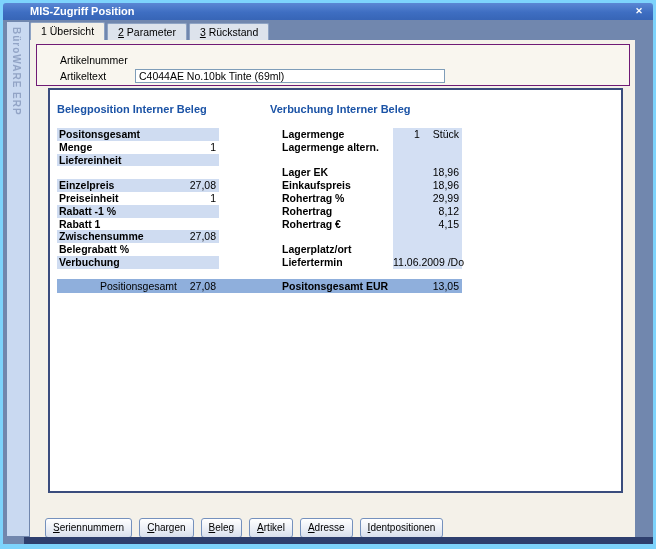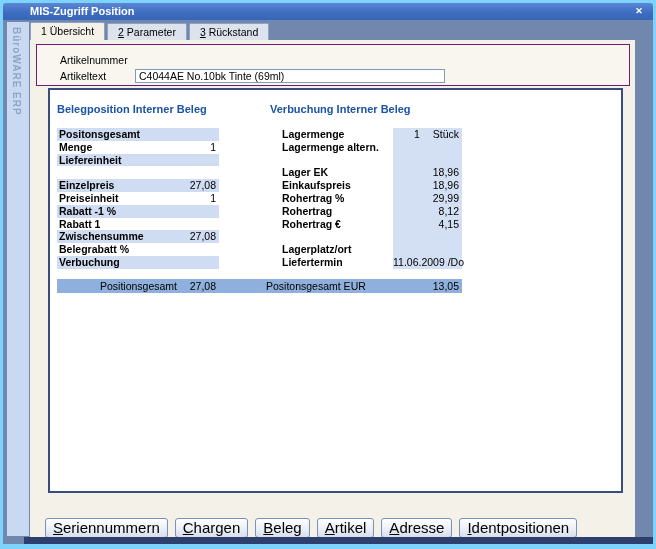--- a/index.html
+++ b/index.html
@@ -79,26 +79,26 @@
   .rvrow { height:12.8px; line-height:12.8px; text-align:right; padding-right:3px; white-space:nowrap; }
   .rvrow.qtyrow { display:flex; justify-content:flex-end; }
   .rvrow.qtyrow .qty { margin-right:13px; }
 
   .total-row {
     position:absolute; left:7px; top:189px; width:405px; height:14px;
     background:#8fafdc; line-height:14px;
   }
   .total-row .t-lbl-l { position:absolute; left:2px;  font-weight:normal;margin-left:41px; }
   .total-row .t-val-l { position:absolute; left:0; width:159px; text-align:right; }
-  .total-row .t-lbl-r { position:absolute; left:209px; font-weight:normal; }
+  .total-row .t-lbl-r { position:absolute; left:225px; font-weight:bold; }
   .total-row .t-val-r { position:absolute; right:3px; }
 
   .buttons-row { position:absolute; left:15px; top:478px; display:flex; gap:7px; }
   .btn {
-    height:20px; padding:0 7px; font-family:"Liberation Sans", sans-serif; font-size:15px;
+    height:20px; padding:0 7px; font-family:"Liberation Sans", sans-serif; font-size:10px;
     background:linear-gradient(#ffffff,#e9edf5 60%,#d8dfec);
     border:1px solid #7591bd; border-radius:3px; line-height:18px; cursor:default;
   }
 
   .bottom-bar { position:absolute; left:21px; right:0; bottom:0; height:7px; background:#2e3f6e; }
 </style>
 </head>
 <body>
 
 <div class="frame">

